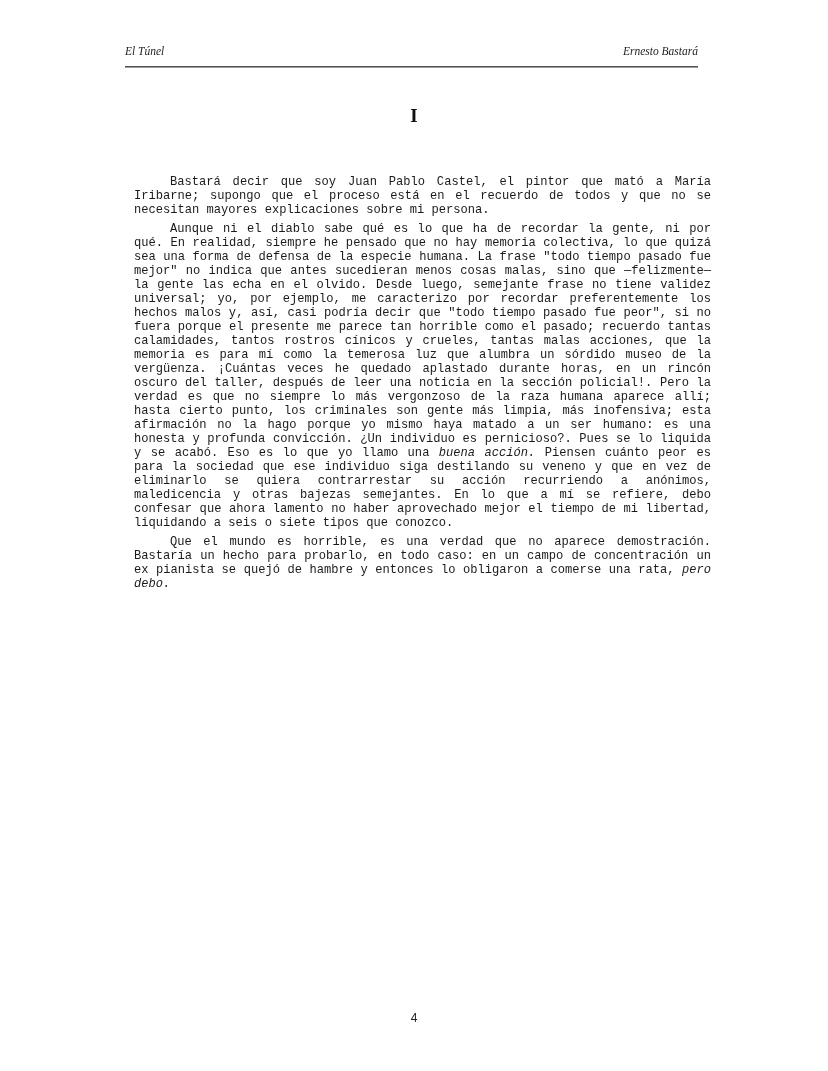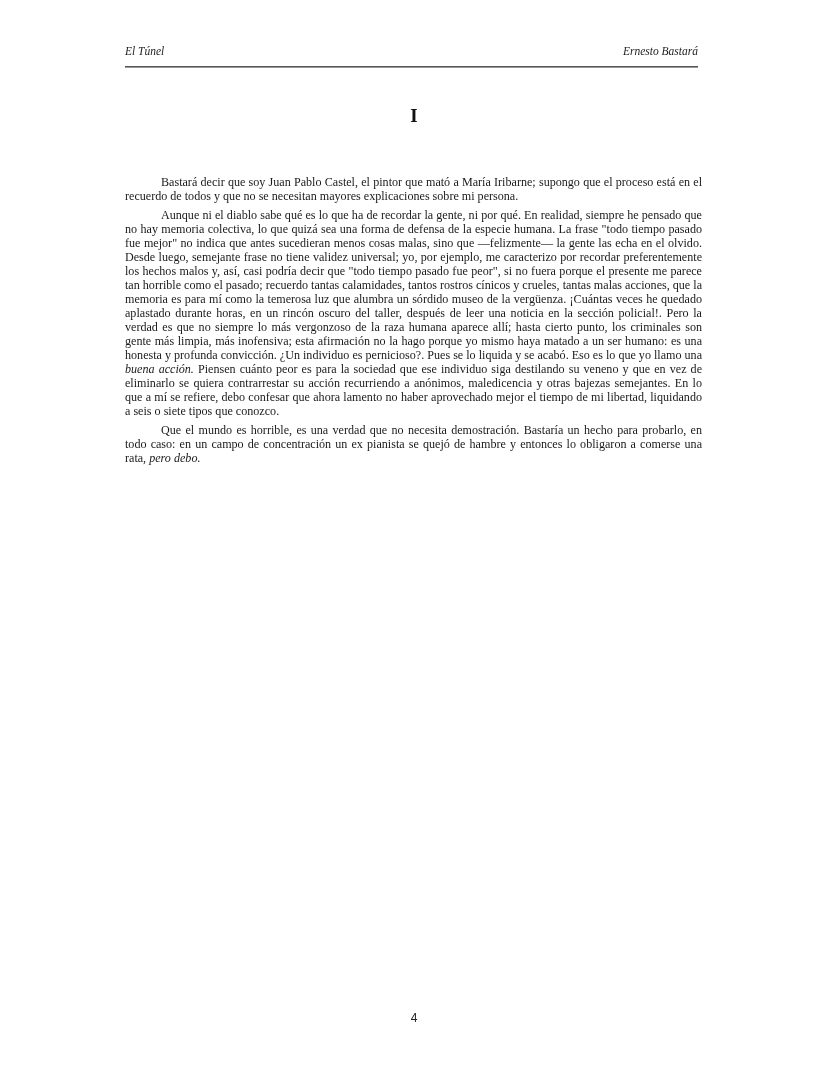--- a/index.html
+++ b/index.html
@@ -5,39 +5,39 @@
   html, body { margin: 0; padding: 0; background: #ffffff; }
   body { width: 828px; height: 1071px; position: relative; overflow: hidden; }
   .page { position: absolute; left: 0; top: 0; width: 828px; height: 1007px; background: #fff; }
   .header { position: absolute; left: 125px; top: 45px; width: 573px; height: 16px;
     font-family: "Liberation Serif", serif; font-style: italic; font-size: 11.5px; color: #222; }
   .header .left { position: absolute; left: 0; top: 0; }
   .header .right { position: absolute; right: 0; top: 0; }
   .rule { position: absolute; left: 125px; top: 66px; width: 573px; height: 1px; background: #555; border-bottom: 0.5px solid #999; }
   .chapter { position: absolute; left: 0; width: 828px; top: 105px; text-align: center;
     font-family: "Liberation Serif", serif; font-weight: bold; font-size: 19px; color: #111; }
-  .body { position: absolute; left: 125px; top: 175px; width: 577px;
-    font-family: Liberation Serif, serif; font-size: 12.1px; line-height: 14px; color: #1a1a1a; }
+  .body { position: absolute; left: 134px; top: 175px; width: 577px;
+    font-family: Liberation Mono, monospace; font-size: 12.1px; line-height: 14px; color: #1a1a1a; }
   .body p { margin: 0 0 5px 0; text-indent: 36px; text-align: justify; }
   .body em { font-style: italic; }
   .pagenum { position: absolute; left: 0; width: 828px; top: 1011px; text-align: center;
     font-family: "Liberation Sans", sans-serif; font-size: 12px; color: #222; }
 </style>
 </head>
 <body>
 
 <div class="page">
   <div class="header">
     <span class="left">El Túnel</span>
     <span class="right">Ernesto Bastará</span>
   </div>
   <div class="rule"></div>
 
   <div class="chapter">I</div>
 
   <div class="body">
     <p>Bastará decir que soy Juan Pablo Castel, el pintor que mató a María Iribarne; supongo que el proceso está en el recuerdo de todos y que no se necesitan mayores explicaciones sobre mi persona.</p>
     <p><span>Aunque ni el diablo sabe qué es lo que ha de recordar la gente, ni por qué. En realidad, siempre he pensado que no hay memoria colectiva, lo que quizá sea una forma de defensa de la especie humana. La frase "todo tiempo pasado fue mejor" no indica que antes sucedieran menos cosas malas, sino que —felizmente— la gente las echa en el olvido. Desde luego, semejante frase no tiene validez universal; yo, por ejemplo, me caracterizo por recordar preferentemente los hechos malos y, así, casi podría decir que "todo tiempo pasado fue peor", si no fuera porque el presente me parece tan horrible como el pasado; recuerdo tantas calamidades, tantos rostros cínicos y crueles, tantas malas acciones, que la memoria es para mí como la temerosa luz que alumbra un sórdido museo de la vergüenza. ¡Cuántas veces he quedado aplastado durante horas, en un rincón oscuro del taller, después de leer una noticia en la sección policial!. Pero la verdad es que no siempre lo más vergonzoso de la raza humana aparece allí; hasta cierto punto, los criminales son gente más limpia, más inofensiva; esta afirmación no la hago porque yo mismo haya matado a un ser humano: es una honesta y profunda convicción. ¿Un individuo es pernicioso?. Pues se lo liquida y se acabó. Eso es lo que yo llamo una </span><em>buena acción.</em><span> Piensen cuánto peor es para la sociedad que ese individuo siga destilando su veneno y que en vez de eliminarlo se quiera contrarrestar su acción recurriendo a anónimos, maledicencia y otras bajezas semejantes. En lo que a mí se refiere, debo confesar que ahora lamento no haber aprovechado mejor el tiempo de mi libertad, liquidando a seis o siete tipos que conozco.</span></p>
-    <p><span>Que el mundo es horrible, es una verdad que no necesita demostración. Bastaría un hecho para probarlo, en todo caso: en un campo de concentración un ex pianista se quejó de hambre y entonces lo obligaron a comerse una rata, </span><em>pero debo.</em></p>
+    <p><span>Que el mundo es horrible, es una verdad que no aparece demostración. Bastaría un hecho para probarlo, en todo caso: en un campo de concentración un ex pianista se quejó de hambre y entonces lo obligaron a comerse una rata, </span><em>pero debo.</em></p>
   </div>
 
   <div class="pagenum">4</div>
 </div>
 
 </body></html>

